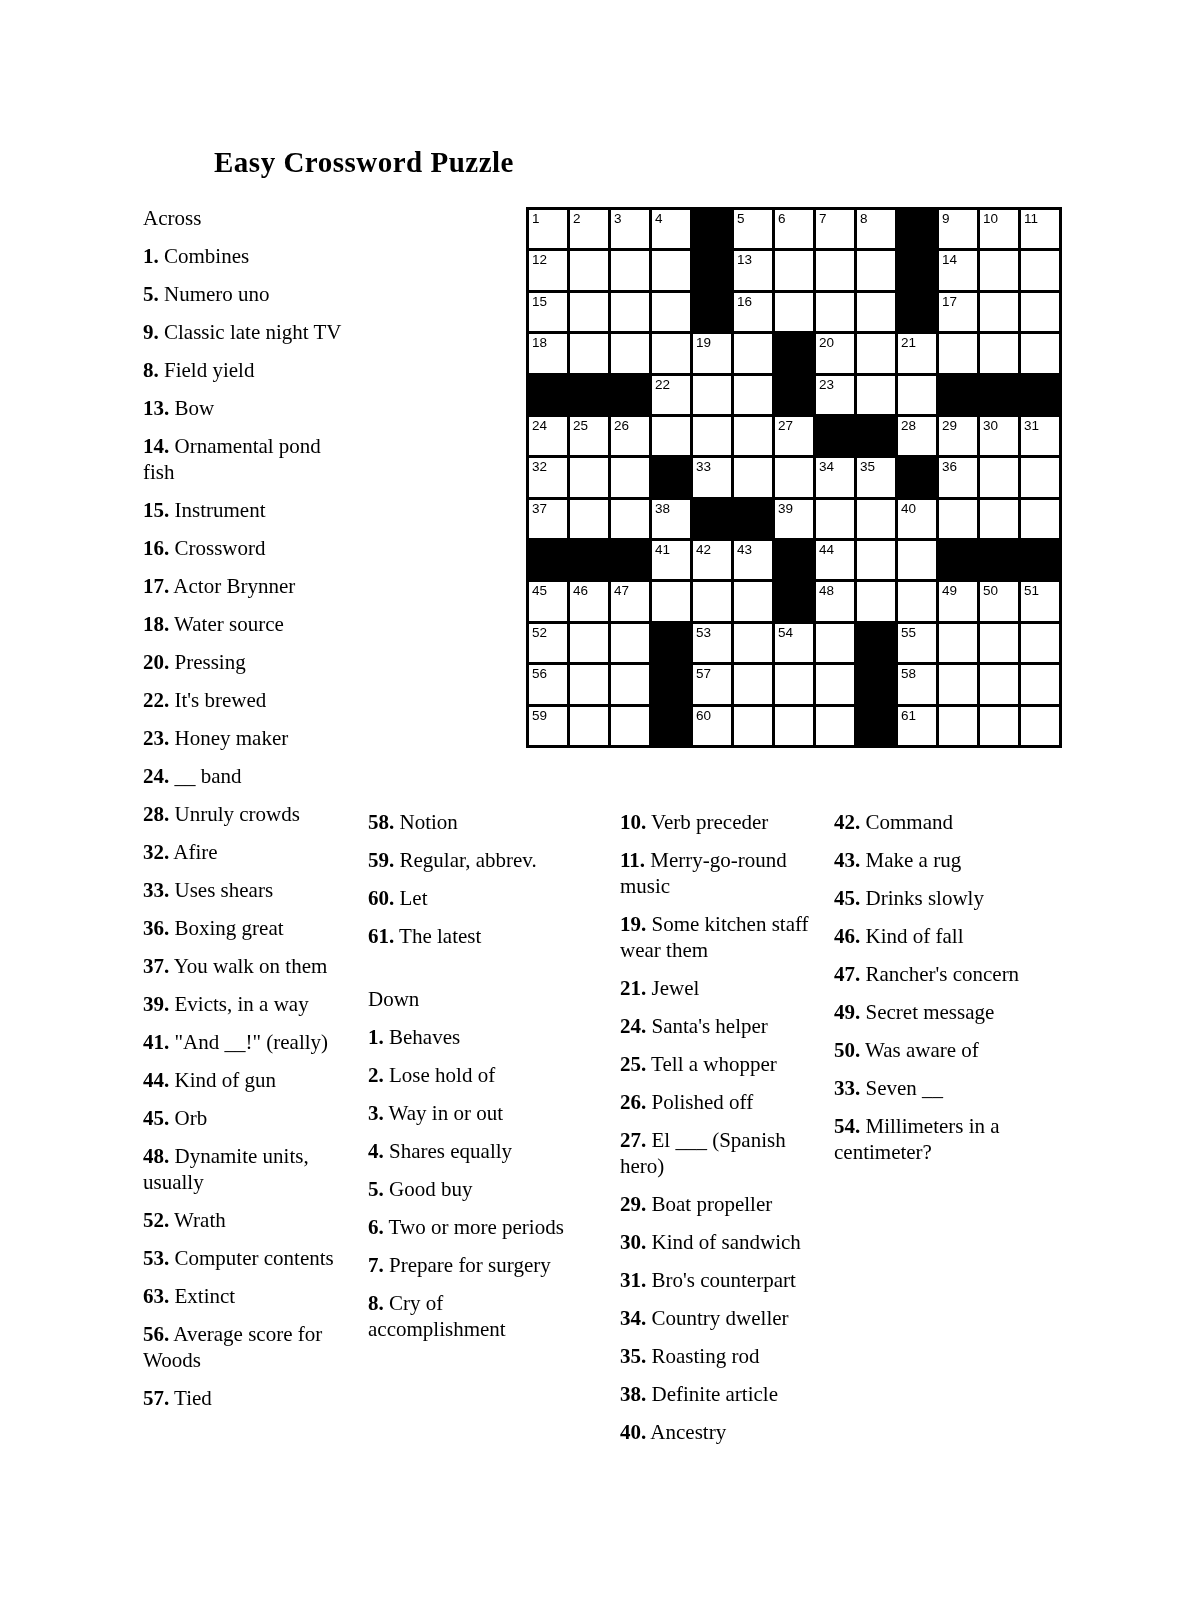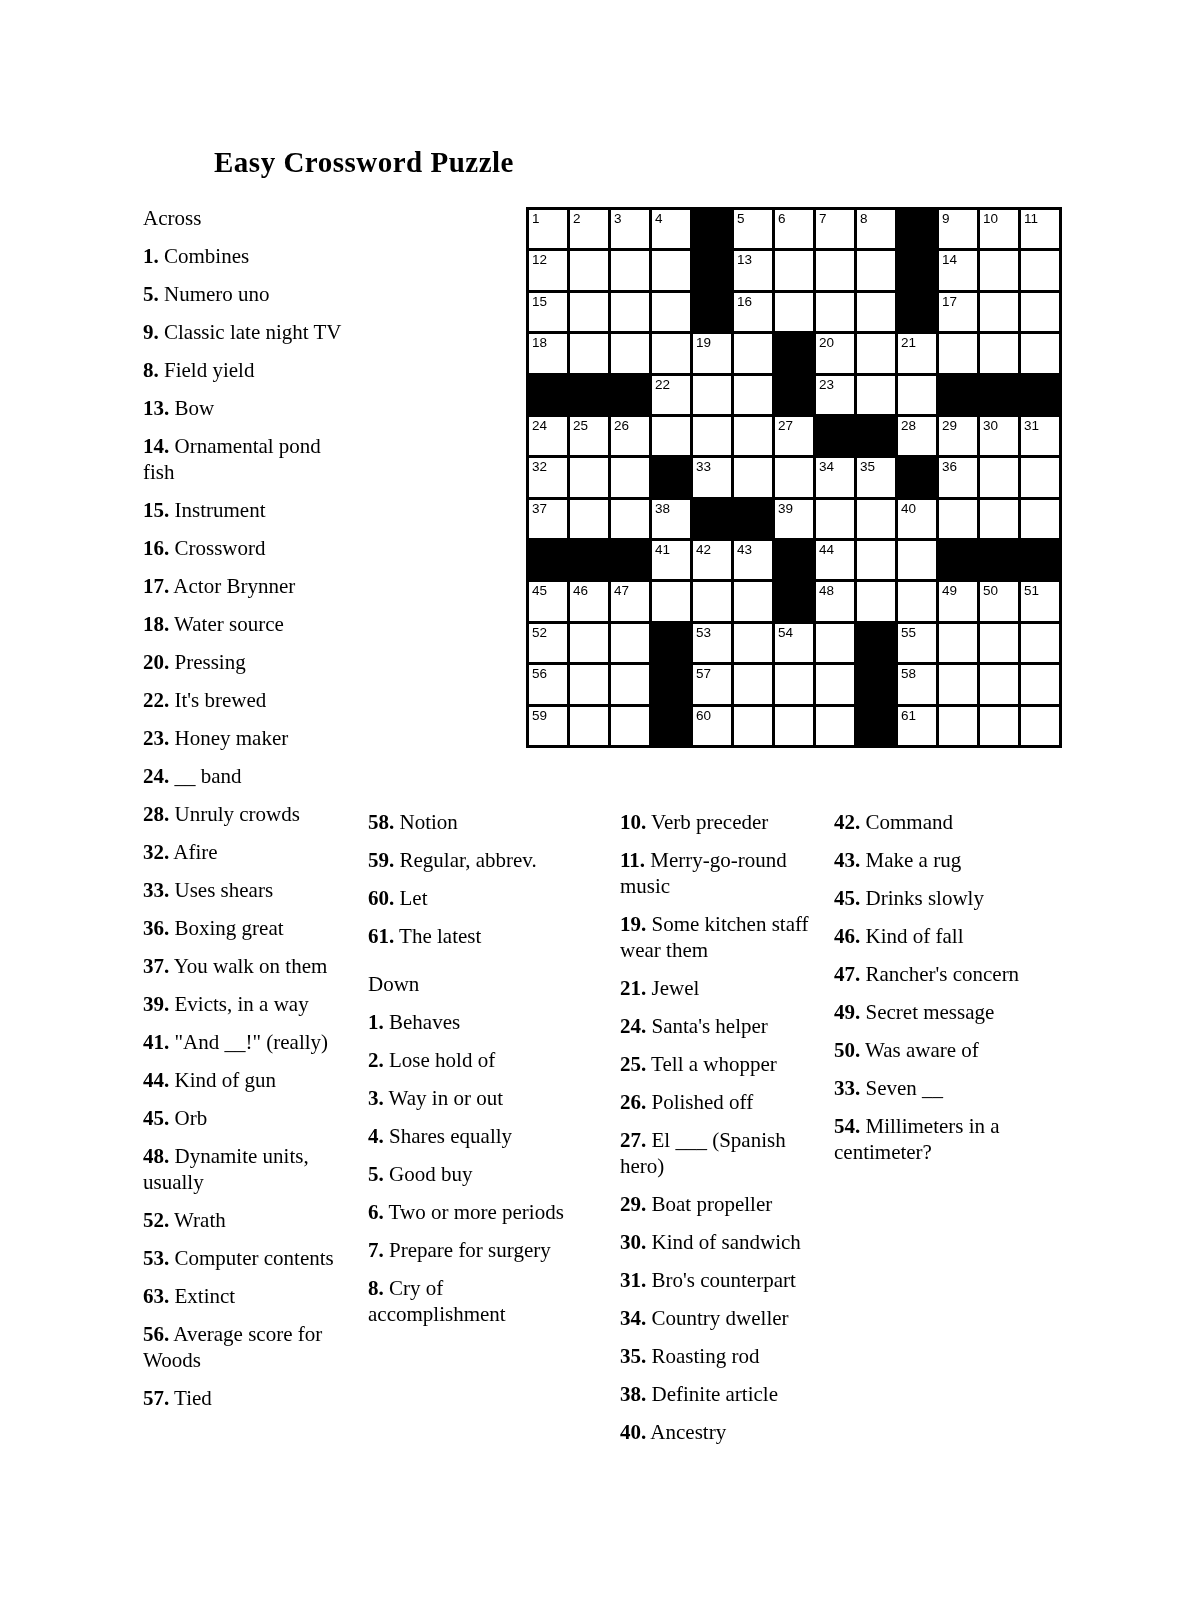--- a/index.html
+++ b/index.html
@@ -38,21 +38,21 @@
   
   .col{
     position:absolute;
     font-size:21px;line-height:26px;
   }
   .col1{left:143px;top:205px;width:206px;}
   .col2{left:368px;top:809px;width:206px;}
   .col3{left:600px;top:809px;width:212px;margin-left:20px;}
   .col4{left:834px;top:809px;width:210px;}
   .heading{font-weight:normal;margin:0 0 12px 0;}
-  .down-heading{margin-top:22px;}
+  .down-heading{margin-top:37px;}
   .clue{margin:0 0 12px 0;}
   .clue b{font-weight:bold;}
 </style>
 </head>
 <body>
 
 <div class="page">
 
   <h1 class="title">Easy Crossword Puzzle</h1>
 

